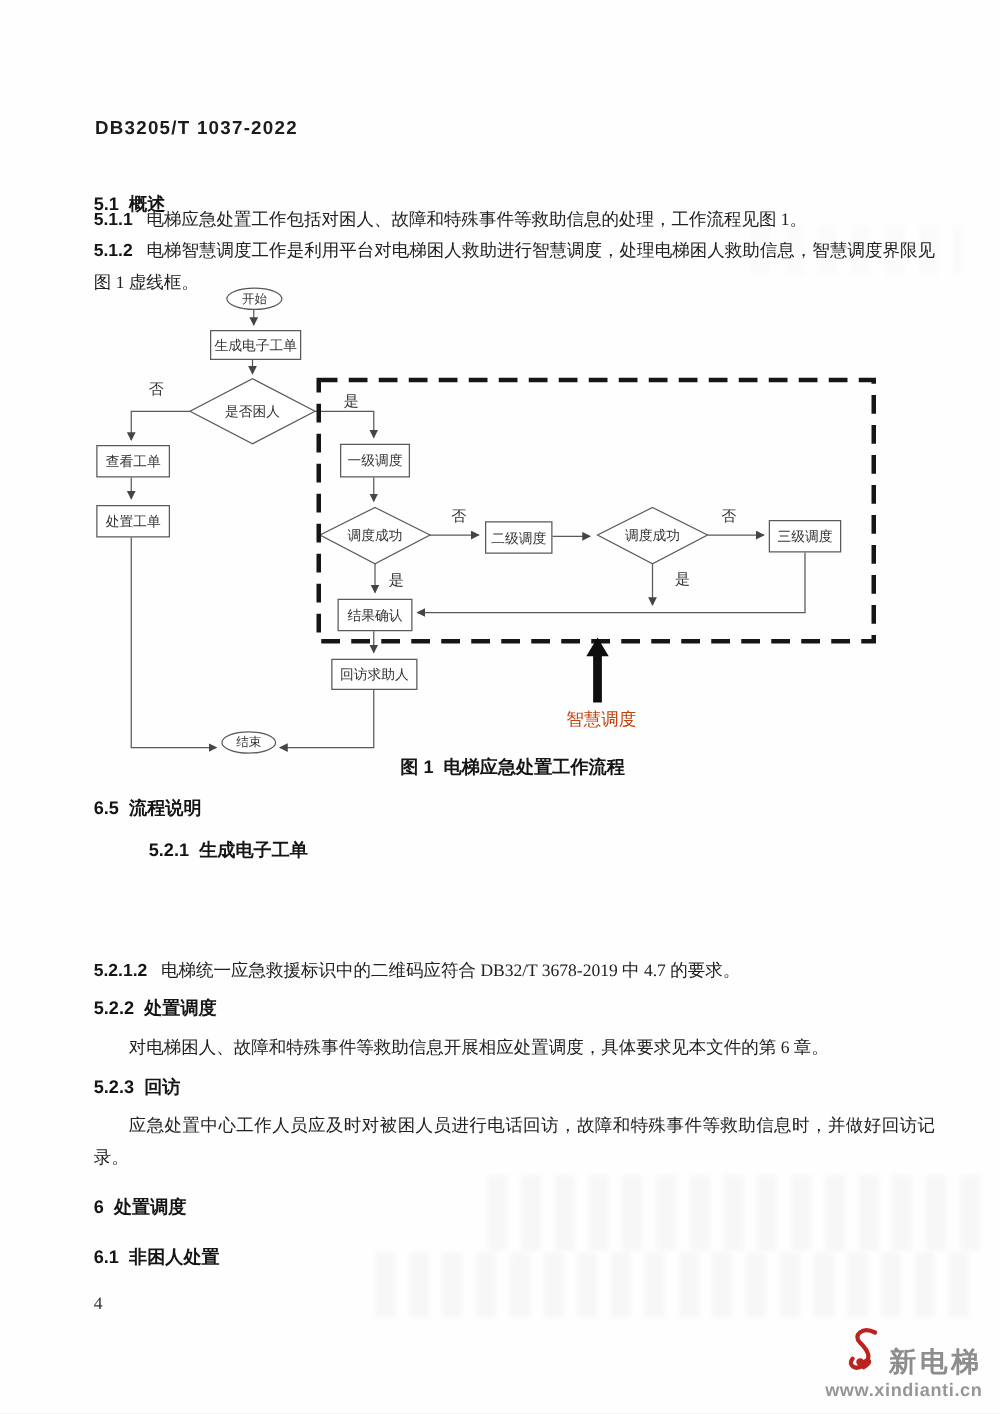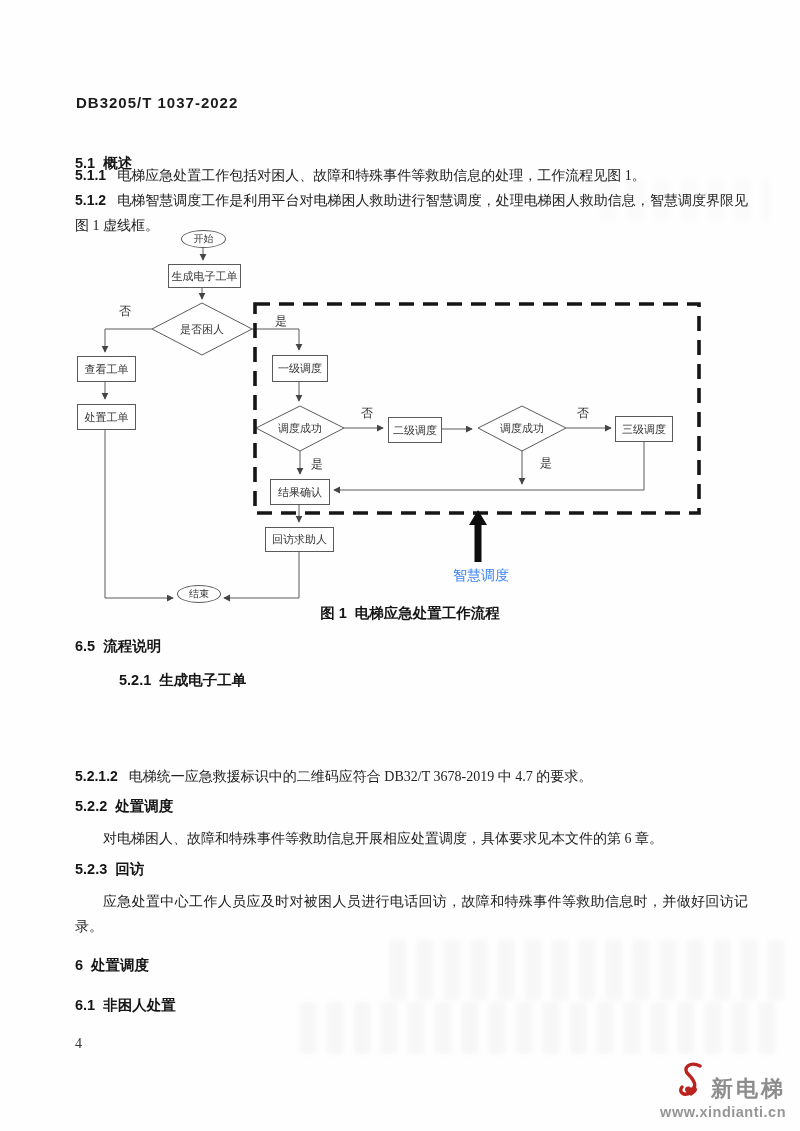--- a/index.html
+++ b/index.html
@@ -47,21 +47,21 @@
   .fc-dlabel {
     position: absolute; z-index: 3; background: transparent; border: none;
     display: flex; align-items: center; justify-content: center;
     font-size: 11px; color: #333; white-space: nowrap;
   }
   .fc-branch {
     position: absolute; z-index: 3; font-size: 12px; color:#333; white-space: nowrap;
   }
   .fc-smart {
     position: absolute; z-index: 3; left: 446px; top: 567px; width: 70px;
-    font-size: 14px; color:#3b82f6; text-align:center; white-space: nowrap;
+    font-size: 14px; color:#c2410c; text-align:center; white-space: nowrap;
   }
   .fig-caption {
     position: absolute; left: 10px; top: 604px; width: 800px;
     text-align: center;
     font-family: "Liberation Sans", "DejaVu Sans", sans-serif;
     font-weight: 700; font-size: 14.5px; color:#151515; white-space: pre;
     z-index: 3;
   }
   .page-number { position:absolute; left:75px; top:1036px; font-size:14px; color:#333; }
 

